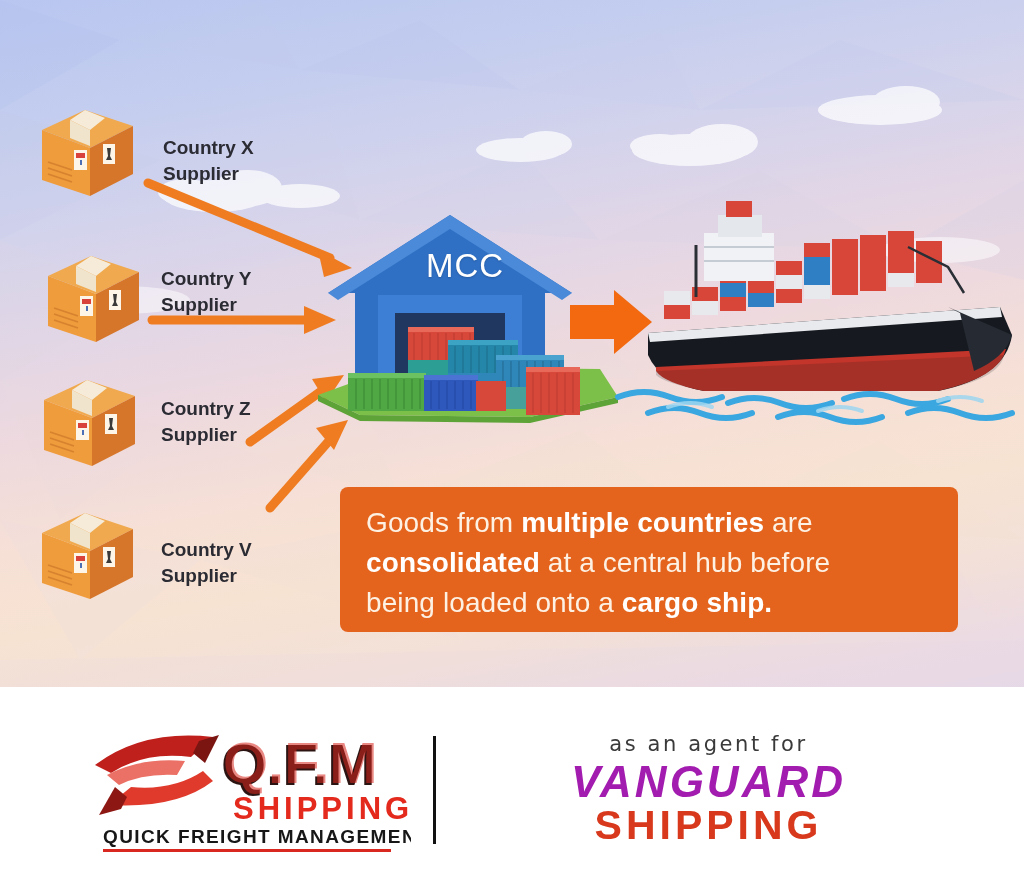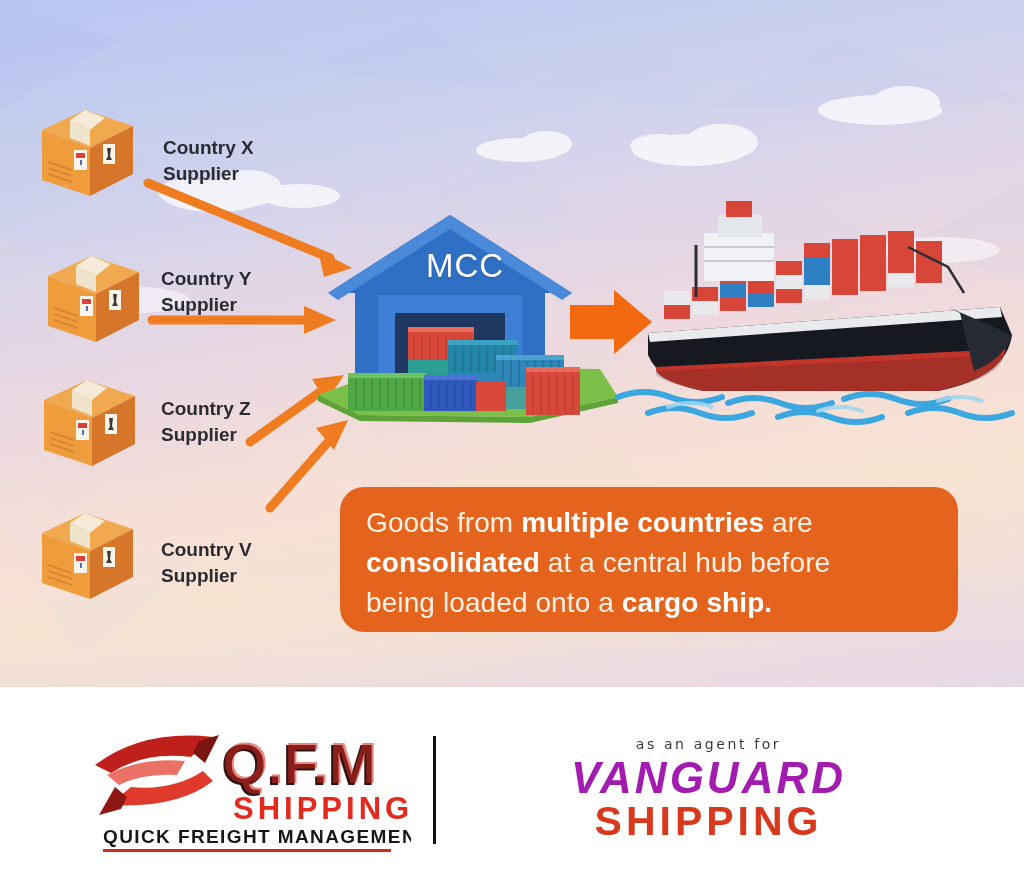--- a/index.html
+++ b/index.html
@@ -67,21 +67,21 @@
     letter-spacing: 1px; text-shadow: 0 1px 2px rgba(0,0,0,.18);
   }
 
   
   .ship { position: absolute; left: 608px; top: 185px; width: 416px; height: 245px; }
   .ship svg { width: 100%; height: 100%; display: block; }
 
   
   .caption {
     position: absolute; left: 340px; top: 487px; width: 618px; height: 145px;
-    background: #e5641d; border-radius: 24px;
+    background: #e5641d; border-radius: 8px;
     padding: 16px 26px 0 26px;
   }
   .caption-text {
     color: #fdf1e4; font-size: 28px; line-height: 1.43;
     letter-spacing: .1px;
   }
   .caption-text b { color: #ffffff; font-weight: bold; }
 
   
   .footer {
@@ -92,21 +92,21 @@
 
   .qfm { position: relative; width: 330px; height: 135px; }
   .qfm svg { width: 100%; height: 100%; display: block; }
 
   .divider {
     width: 3px; height: 108px; background: #111111; margin: 0 38px 0 22px;
   }
 
   .vanguard { text-align: center; width: 470px; }
   .agent-line {
-    font-size: 14px; color: #3a3a3a; letter-spacing: 2.6px;
+    font-size: 21px; color: #3a3a3a; letter-spacing: 2.6px;
     font-family: "DejaVu Sans", sans-serif; margin-bottom: 4px;
   }
   .vg-name {
     font-size: 44px; font-weight: bold; color: #a21caf;
     letter-spacing: 3px; line-height: .98;
     font-family: "Liberation Sans", sans-serif;
     font-style: italic;
   }
   .vg-sub {
     font-size: 41px; font-weight: bold; color: #d8391c;

